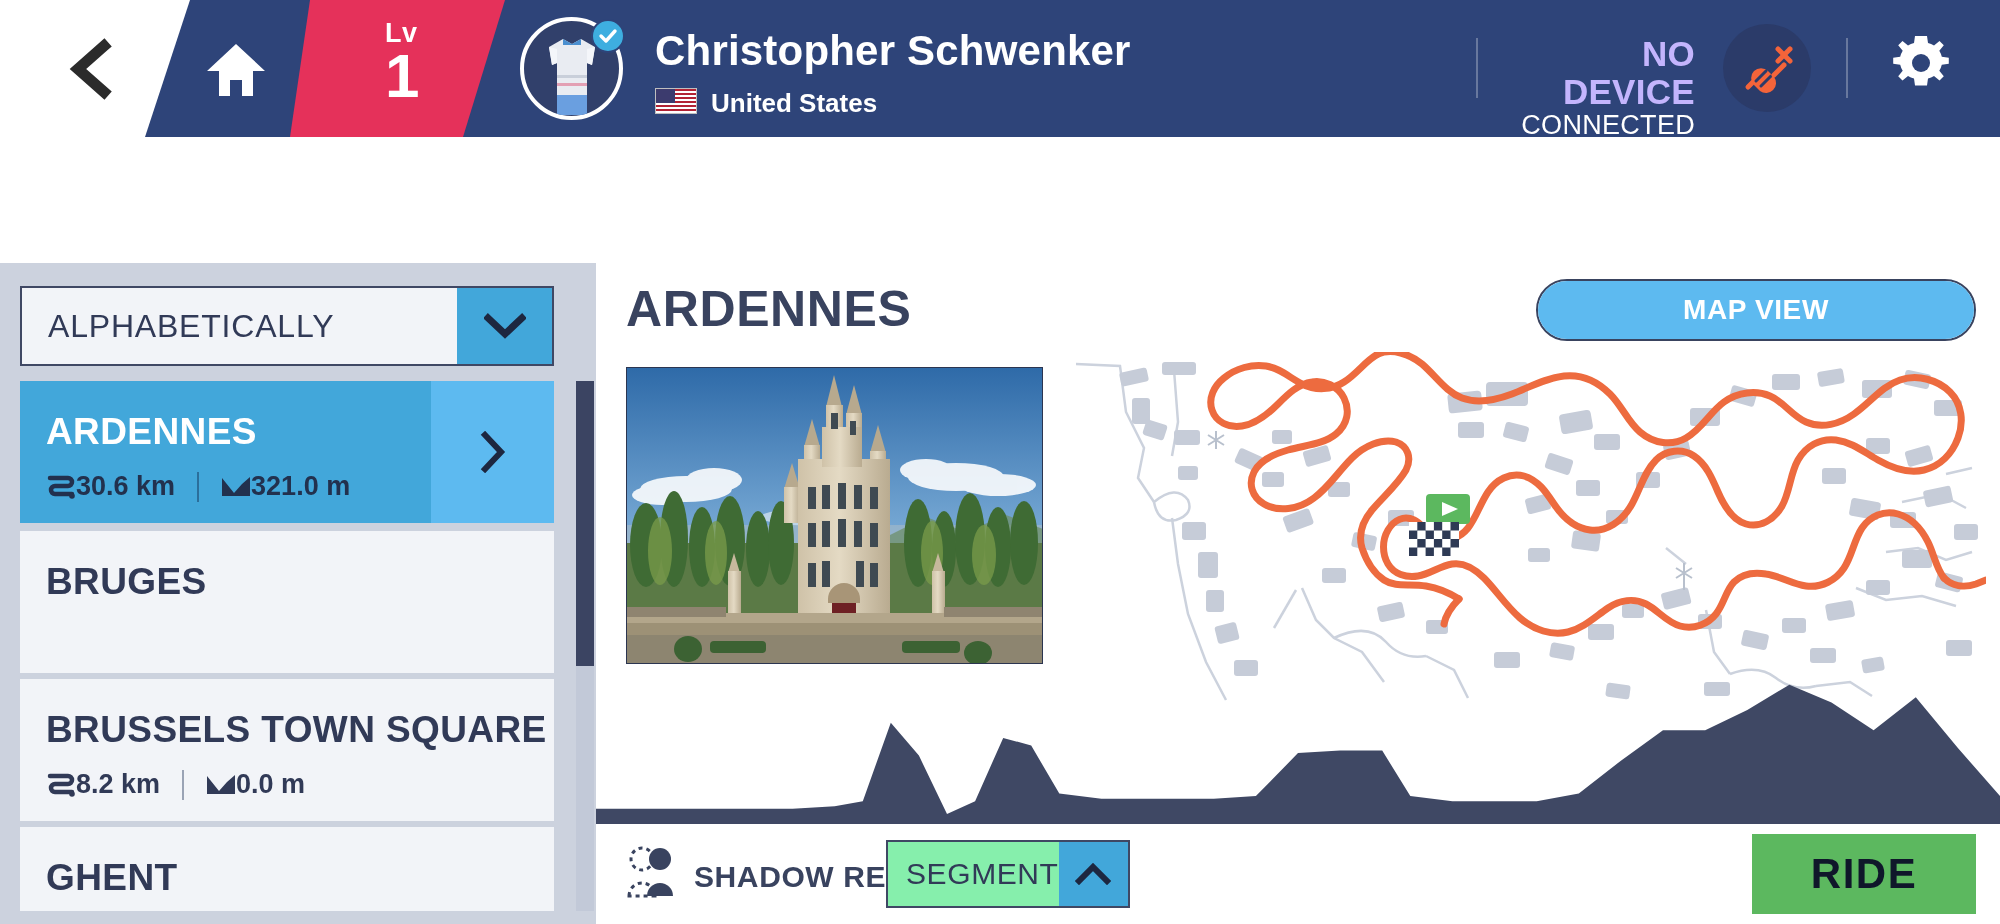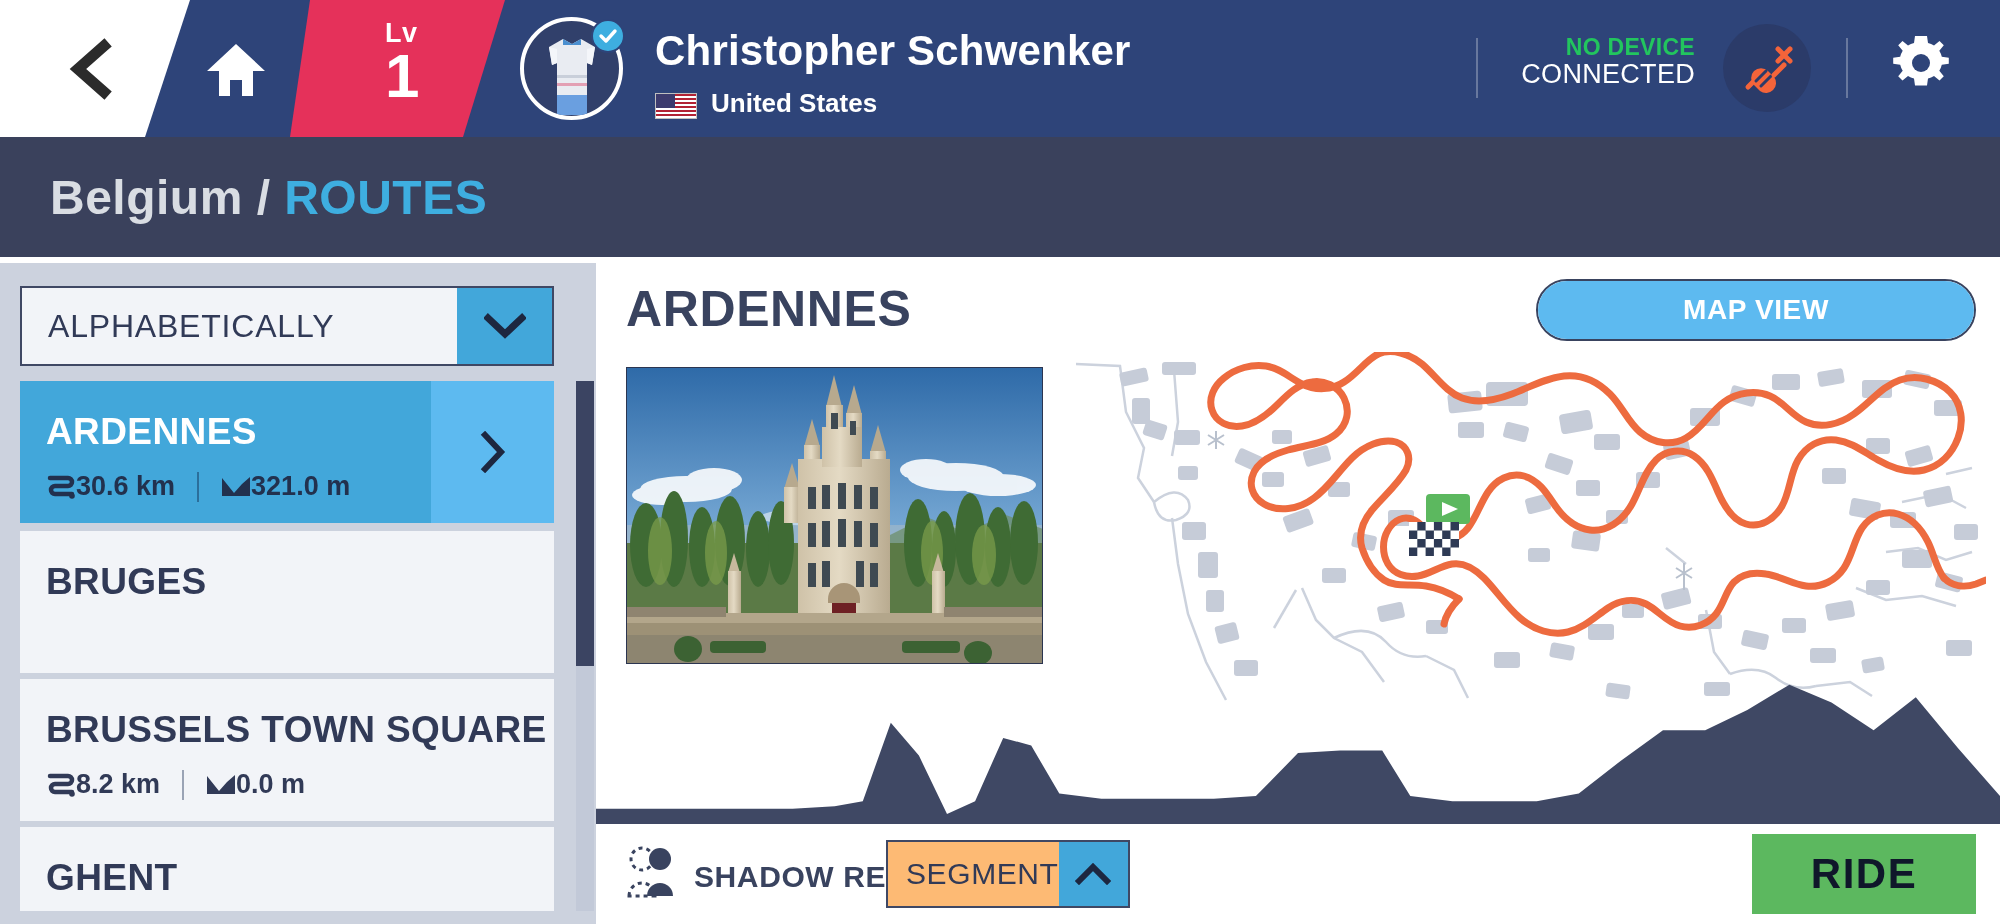--- a/index.html
+++ b/index.html
@@ -60,39 +60,39 @@
     border-radius: 50%; background: #3eaee0;
     display: flex; align-items: center; justify-content: center;
     border: 2px solid #2e4479;
   }
   .user-name {
     position: absolute; left: 655px; top: 27px;
     color: #ffffff; font-size: 42px; font-weight: 700; letter-spacing: .2px;
   }
   .country-row {
     position: absolute; left: 655px; top: 88px;
-    display: flex; align-items: flex-end; gap: 14px;
+    display: flex; align-items: flex-start; gap: 14px;
   }
   .flag {
     width: 42px; height: 26px; position: relative; overflow: hidden;
     background: #ffffff; border: 1px solid rgba(0,0,0,.25);
   }
   .flag .stripe { position: absolute; left: 0; width: 42px; height: 2px; background: #b22234; }
   .flag .canton { position: absolute; left: 0; top: 0; width: 19px; height: 14px; background: #3c3b6e; }
   .country-name { color: #ffffff; font-size: 26px; font-weight: 700; }
 
   .hdr-divider {
     position: absolute; top: 38px; width: 2px; height: 60px; background: rgba(255,255,255,.28);
   }
   .device-status {
     position: absolute; left: 1505px; top: 35px; text-align: right; width: 190px;
     line-height: 1.08;
   }
   .device-status .no-device {
-    color: #22c55e; font-size: 23px; font-weight: 700; letter-spacing: .3px;
+    color: #c4b5fd; font-size: 35px; font-weight: 700; letter-spacing: .3px;
   }
   .device-status .connected {
     color: #ffffff; font-size: 27px; font-weight: 400; letter-spacing: .3px;
   }
   .plug-circle {
     position: absolute; left: 1723px; top: 24px; width: 88px; height: 88px;
     border-radius: 50%; background: #2b3b69;
     display: flex; align-items: center; justify-content: center; cursor: pointer;
   }
   .gear-btn {
@@ -211,21 +211,21 @@
   .shadow-icon { position: absolute; left: 30px; top: 12px; width: 54px; height: 58px; }
   .shadow-label {
     position: absolute; left: 98px; top: 28px;
     color: #39435f; font-size: 30px; font-weight: 700; letter-spacing: .6px;
   }
   .segment-select {
     position: absolute; left: 290px; top: 8px; width: 244px; height: 68px;
     display: flex; border: 2px solid #3f4864; cursor: pointer;
   }
   .segment-value {
-    flex: 1; background: #fdba74; display: flex; align-items: center;
+    flex: 1; background: #86efac; display: flex; align-items: center;
     padding-left: 18px; color: #313a57; font-size: 30px; letter-spacing: .6px;
   }
   .segment-arrow {
     width: 72px; background: #42a7da; display: flex; align-items: center; justify-content: center;
   }
   .ride-btn {
     position: absolute; right: 24px; top: 2px; width: 224px; height: 80px;
     background: #5cb85f; display: flex; align-items: center; justify-content: center;
     cursor: pointer;
   }
@@ -313,27 +313,20 @@
     <div class="hdr-divider" style="left:1846px"></div>
 
     <div class="gear-btn">
       <svg width="62" height="62" viewBox="0 0 62 62">
         <path fill="#ffffff" d="M31 4 l6 0 1 7 a20 20 0 0 1 6 2.5 l5.5-4.5 4.3 4.3 -4.5 5.5 a20 20 0 0 1 2.5 6 l7 1 0 6 -7 1 a20 20 0 0 1 -2.5 6 l4.5 5.5 -4.3 4.3 -5.5-4.5 a20 20 0 0 1 -6 2.5 l-1 7 -6 0 -6 0 -1-7 a20 20 0 0 1 -6-2.5 l-5.5 4.5 -4.3-4.3 4.5-5.5 a20 20 0 0 1 -2.5-6 l-7-1 0-6 7-1 a20 20 0 0 1 2.5-6 l-4.5-5.5 4.3-4.3 5.5 4.5 a20 20 0 0 1 6-2.5 l1-7 z"></path>
         <circle cx="31" cy="31" r="9" fill="#2e4479"></circle>
       </svg>
     </div>
   </div>
 
-  <div class="breadcrumb">
-    <div class="crumb-inner">
-      <span class="crumb-region">Belgium</span>
-      <span class="crumb-sep">/</span>
-      <span class="crumb-current">ROUTES</span>
-    </div>
-  </div>
 
   <div class="body-area">
 
     <div class="sidebar">
 
       <div class="sort-select">
         <div class="sort-value">ALPHABETICALLY</div>
         <div class="sort-arrow">
           <svg width="42" height="26" viewBox="0 0 42 26">
             <polyline points="4,5 21,21 38,5" fill="none" stroke="#1d2740" stroke-width="7" stroke-linecap="square"></polyline>

